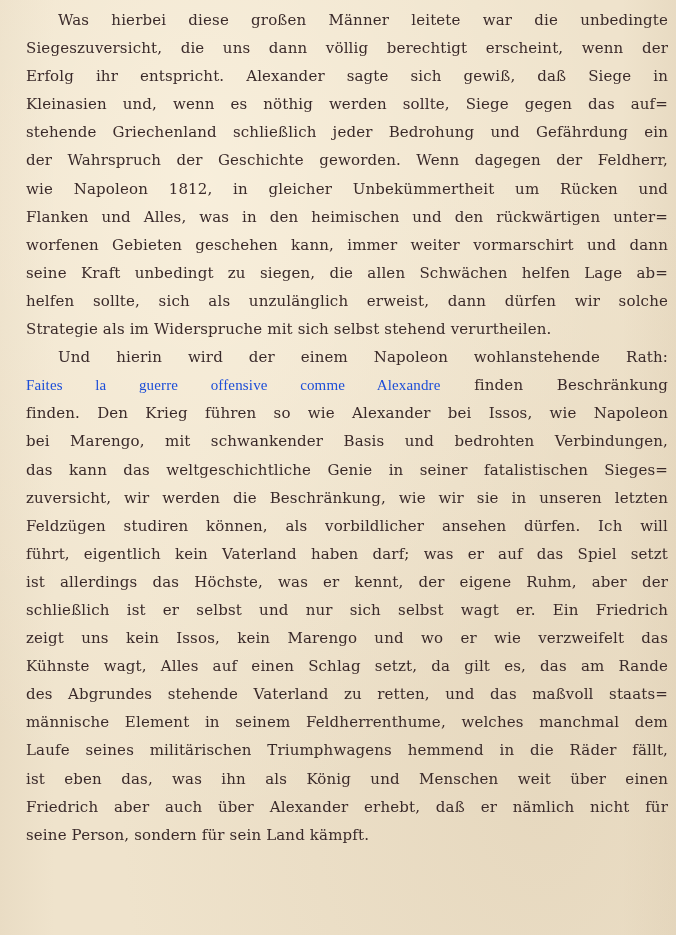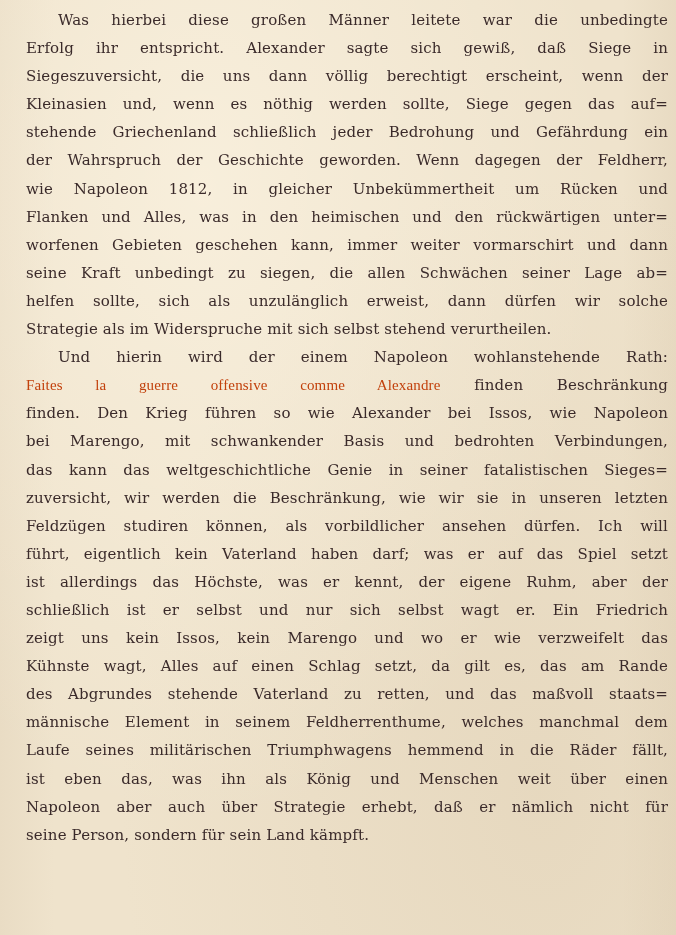--- a/index.html
+++ b/index.html
@@ -37,54 +37,54 @@
       overflow: visible;
     }
     .line.last {
       text-align-last: left;
     }
     .line.indent {
       padding-left: 32px;
     }
     .antiqua {
       font-family: "Liberation Serif", serif;
-      color: #c2410c;
+      color: #1d4ed8;
     }
   </style>
 </head>
 <body>
 
 <div class="page">
   <div class="paragraph">
     <span class="line indent">Was hierbei diese großen Männer leitete war die unbedingte</span>
+    <span class="line">Siegeszuversicht, die uns dann völlig berechtigt erscheint, wenn der</span>
     <span class="line">Erfolg ihr entspricht. Alexander sagte sich gewiß, daß Siege in</span>
-    <span class="line">Siegeszuversicht, die uns dann völlig berechtigt erscheint, wenn der</span>
     <span class="line">Kleinasien und, wenn es nöthig werden sollte, Siege gegen das auf=</span>
     <span class="line">stehende Griechenland schließlich jeder Bedrohung und Gefährdung ein</span>
     <span class="line">der Wahrspruch der Geschichte geworden. Wenn dagegen der Feldherr,</span>
     <span class="line">wie Napoleon 1812, in gleicher Unbekümmertheit um Rücken und</span>
     <span class="line">Flanken und Alles, was in den heimischen und den rückwärtigen unter=</span>
     <span class="line">worfenen Gebieten geschehen kann, immer weiter vormarschirt und dann</span>
-    <span class="line">seine Kraft unbedingt zu siegen, die allen Schwächen seiner Lage ab=</span>
+    <span class="line">seine Kraft unbedingt zu siegen, die allen Schwächen helfen Lage ab=</span>
     <span class="line">helfen sollte, sich als unzulänglich erweist, dann dürfen wir solche</span>
     <span class="line last">Strategie als im Widerspruche mit sich selbst stehend verurtheilen.</span>
   </div>
   <div class="paragraph">
     <span class="line indent">Und hierin wird der einem Napoleon wohlanstehende Rath:</span>
     <span class="line"><span class="antiqua">Faites la guerre offensive comme Alexandre</span><span> finden Beschränkung</span></span>
     <span class="line">finden. Den Krieg führen so wie Alexander bei Issos, wie Napoleon</span>
     <span class="line">bei Marengo, mit schwankender Basis und bedrohten Verbindungen,</span>
     <span class="line">das kann das weltgeschichtliche Genie in seiner fatalistischen Sieges=</span>
     <span class="line">zuversicht, wir werden die Beschränkung, wie wir sie in unseren letzten</span>
     <span class="line">Feldzügen studiren können, als vorbildlicher ansehen dürfen. Ich will</span>
     <span class="line">führt, eigentlich kein Vaterland haben darf; was er auf das Spiel setzt</span>
     <span class="line">ist allerdings das Höchste, was er kennt, der eigene Ruhm, aber der</span>
     <span class="line">schließlich ist er selbst und nur sich selbst wagt er. Ein Friedrich</span>
     <span class="line">zeigt uns kein Issos, kein Marengo und wo er wie verzweifelt das</span>
     <span class="line">Kühnste wagt, Alles auf einen Schlag setzt, da gilt es, das am Rande</span>
     <span class="line">des Abgrundes stehende Vaterland zu retten, und das maßvoll staats=</span>
     <span class="line">männische Element in seinem Feldherrenthume, welches manchmal dem</span>
     <span class="line">Laufe seines militärischen Triumphwagens hemmend in die Räder fällt,</span>
     <span class="line">ist eben das, was ihn als König und Menschen weit über einen</span>
-    <span class="line">Napoleon aber auch über Strategie erhebt, daß er nämlich nicht für</span>
+    <span class="line">Friedrich aber auch über Alexander erhebt, daß er nämlich nicht für</span>
     <span class="line last">seine Person, sondern für sein Land kämpft.</span>
   </div>
 </div>
 
 </body></html>

